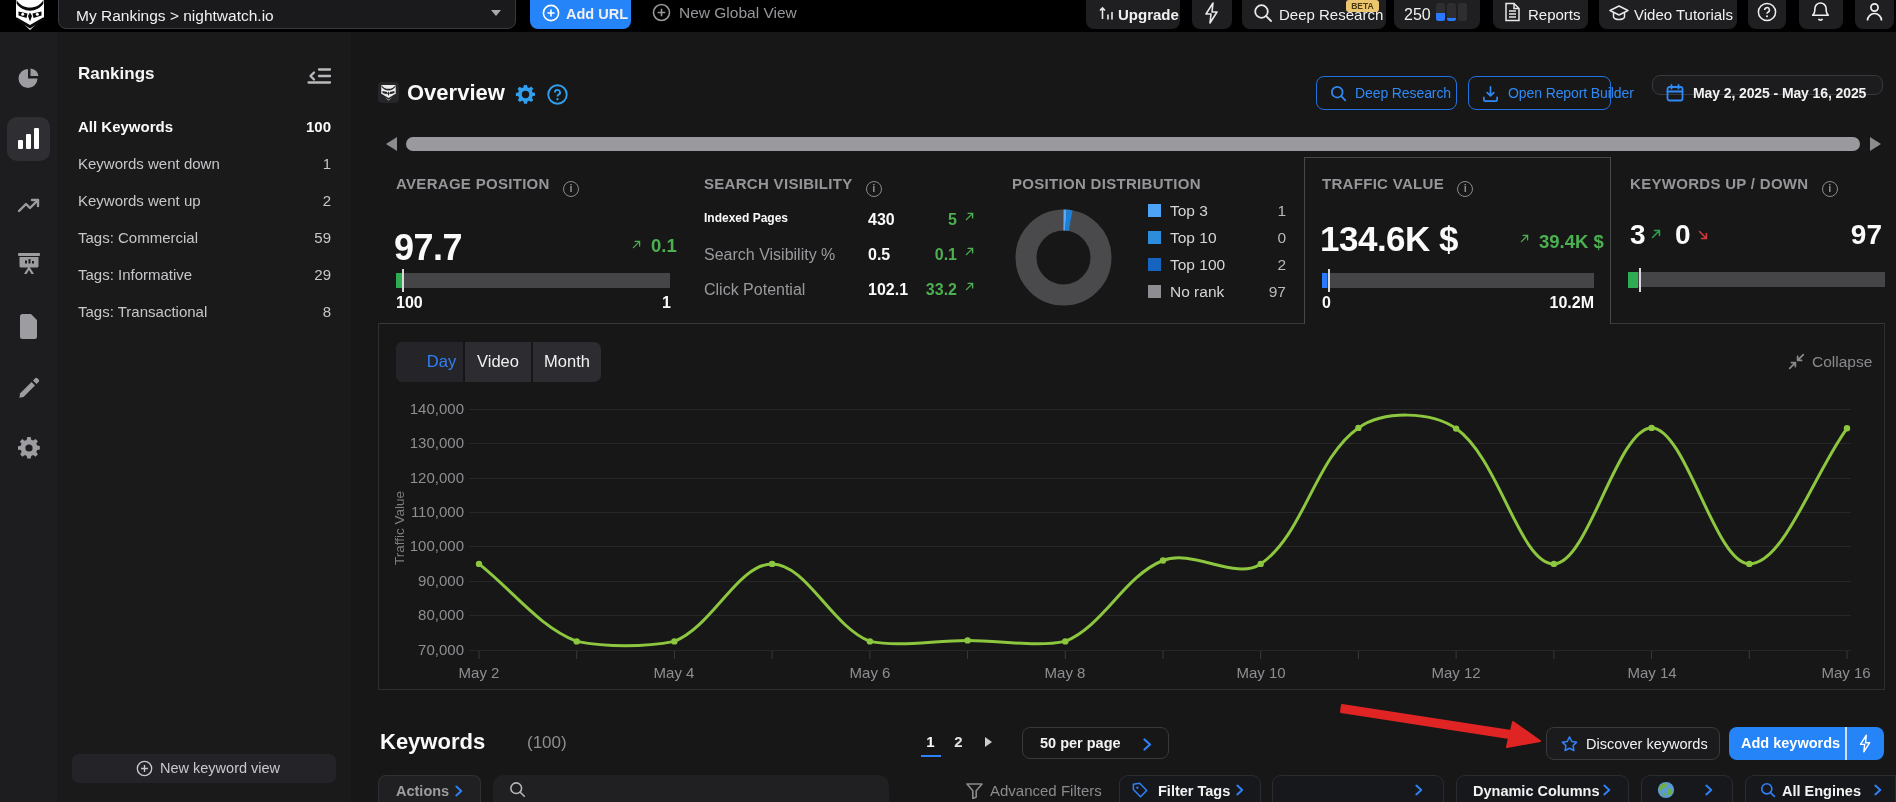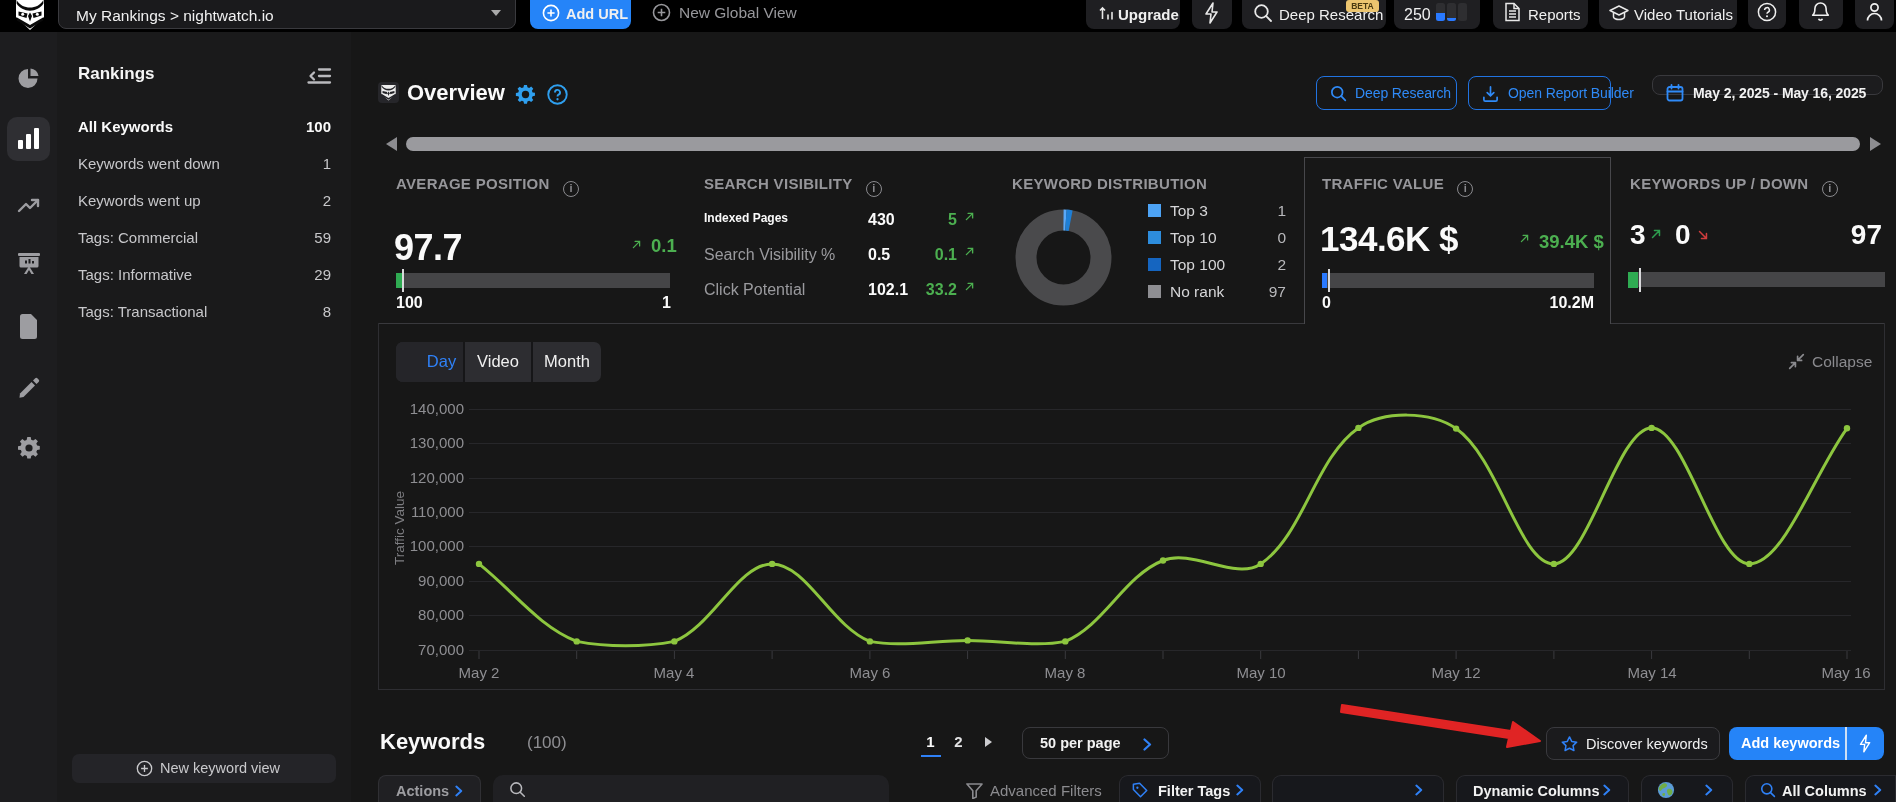--- a/index.html
+++ b/index.html
@@ -274,21 +274,21 @@
     <svg class="abs" style="left:965px; top:247px;" width="9" height="9" viewBox="0 0 13 13" fill="none" stroke="#4caf50" stroke-width="2" stroke-linecap="round">
         <path d="M2 11 11 2M4.5 2H11v6.5"></path>
       </svg>
     <div class="abs" style="left:704px; top:281px; font-size:16px; color:#9a9a9e;">Click Potential</div>
     <div class="abs" style="left:868px; top:281px; font-size:16px; font-weight:700; color:#fafafa;">102.1</div>
     <div class="abs" style="left:890px; width:67px; top:281px; font-size:16px; font-weight:700; text-align:right;"><span class="green">33.2</span></div>
     <svg class="abs" style="left:965px; top:282px;" width="9" height="9" viewBox="0 0 13 13" fill="none" stroke="#4caf50" stroke-width="2" stroke-linecap="round">
         <path d="M2 11 11 2M4.5 2H11v6.5"></path>
       </svg>
 
-    <div class="cardtitle" style="left:1012px; top:175px;">KEYWORD DISTRIBUTION</div>
+    <div class="cardtitle" style="left:1012px; top:175px;">POSITION DISTRIBUTION</div>
     <svg class="abs" style="left:1015px; top:209px;" width="97" height="97" viewBox="0 0 97 97">
       <g fill="none" stroke-width="21">
         <circle cx="48.5" cy="48.5" r="37.5" stroke="#4a4a4c"></circle>
         <path d="M48.5 11 A37.5 37.5 0 0 1 50.9 11.1" stroke="#5aa9f9"></path>
         <path d="M50.9 11.1 A37.5 37.5 0 0 1 55.6 11.7" stroke="#1e7fd6"></path>
       </g>
     </svg>
     <div class="abs" style="left:1148px; top:204px; width:13px; height:13px; background:#4da3f5;"></div>
     <div class="abs" style="left:1170px; top:202px; font-size:15.5px; color:#d6d6d8;">Top 3</div>
     <div class="abs" style="left:1240px; width:46px; top:202px; font-size:15.5px; color:#b9b9bc; text-align:right;">1</div>
@@ -473,19 +473,19 @@
         </svg>
       <svg class="abs" style="left:63px; top:8px;" width="8" height="12" viewBox="0 0 9 13" fill="none" stroke="#2f81f7" stroke-width="2.2" stroke-linecap="round" stroke-linejoin="round">
           <path d="M1.5 1.5 7 6.5 1.5 11.5"></path>
         </svg>
     </div>
     <div class="abs" style="left:1745px; top:775px; width:151px; height:27px; background:#17181c; border:1px solid #2b2b30; border-bottom:none; border-radius:9px 0 0 0;">
       <svg class="abs" style="left:14px; top:6px;" width="16" height="16" viewBox="0 0 20 20" fill="none" stroke="#2f81f7" stroke-width="2">
           <circle cx="8.5" cy="8.5" r="6.3"></circle>
           <path d="M13.2 13.2 18 18" stroke-linecap="round"></path>
         </svg>
-      <span class="abs" style="left:36px; top:7px; font-size:14.5px; font-weight:700; color:#f2f2f2;">All Columns</span>
+      <span class="abs" style="left:36px; top:7px; font-size:14.5px; font-weight:700; color:#f2f2f2;">All Engines</span>
       <svg class="abs" style="left:128px; top:8px;" width="8" height="12" viewBox="0 0 9 13" fill="none" stroke="#2f81f7" stroke-width="2.2" stroke-linecap="round" stroke-linejoin="round">
           <path d="M1.5 1.5 7 6.5 1.5 11.5"></path>
         </svg>
     </div>
   </div>
 </div>
 
 </body></html>

